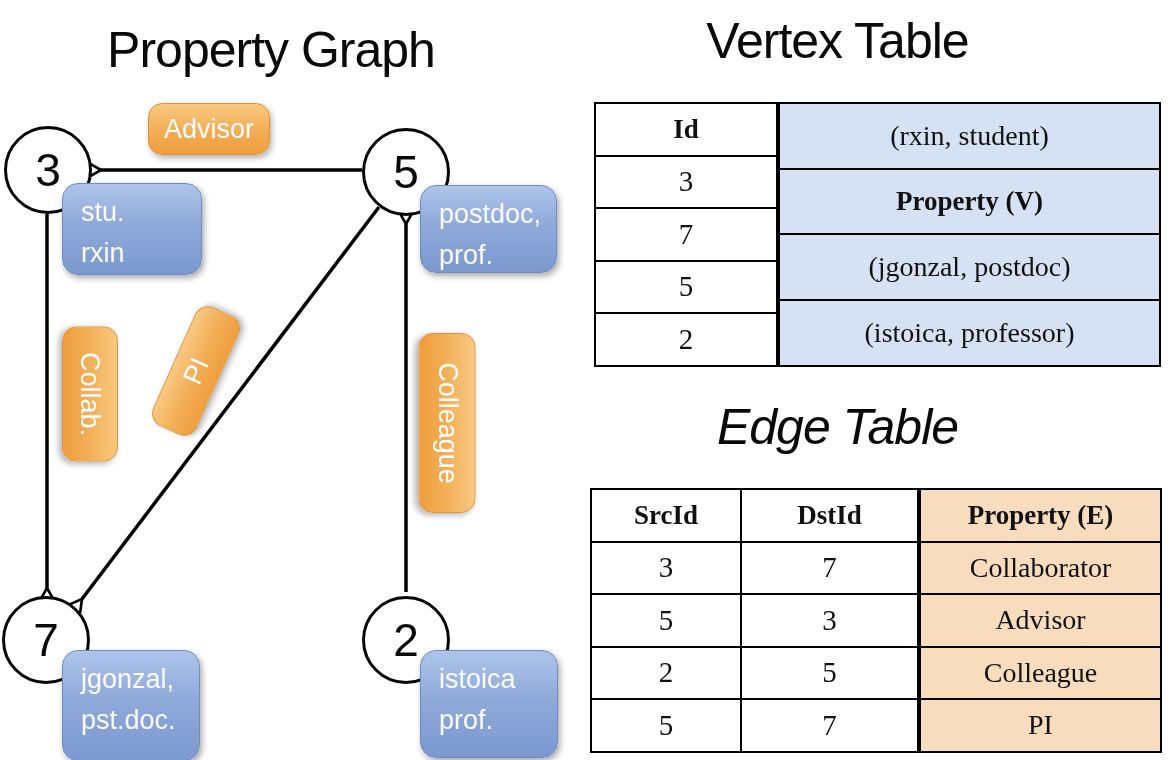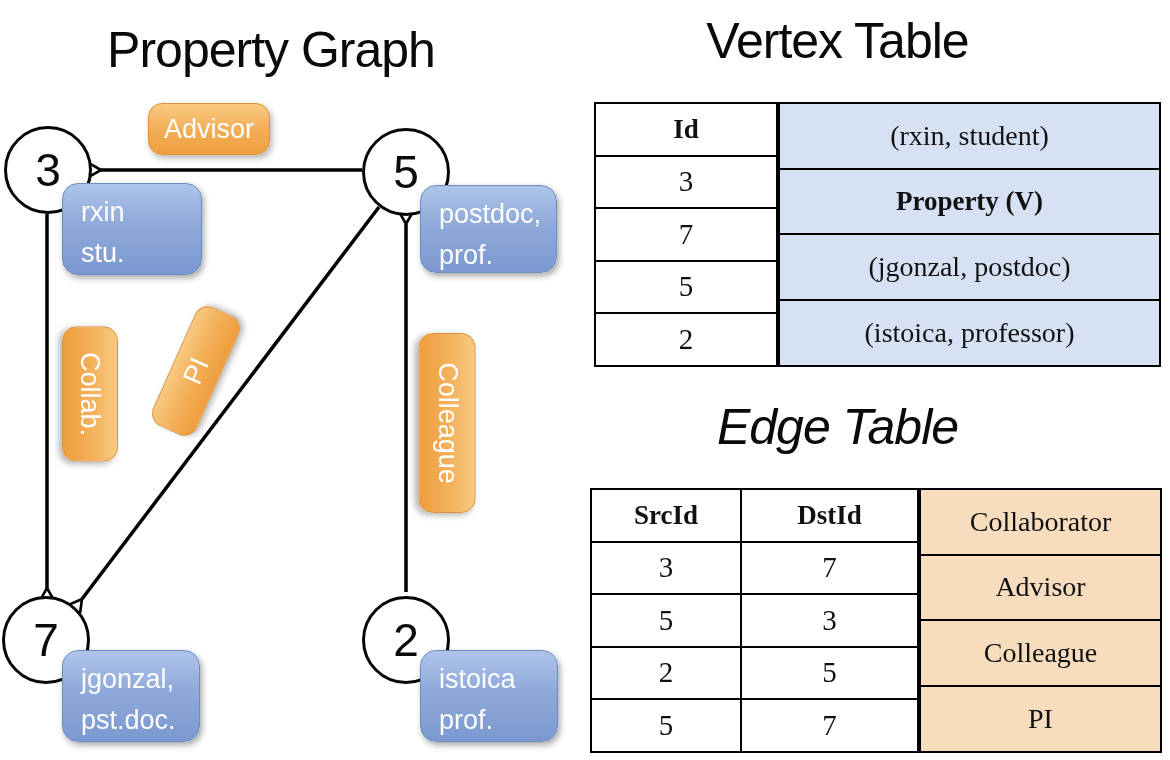--- a/index.html
+++ b/index.html
@@ -29,22 +29,22 @@
   #node-2{left:362px;top:596px;}
 
   .vbox{
     position:absolute;z-index:3;border-radius:16px;box-sizing:border-box;
     background:linear-gradient(180deg,#aec4ea 0%,#8fa9d9 45%,#7b99d0 100%);
     border:1.5px solid #6d8cc3;box-shadow:2px 3px 6px rgba(0,0,0,0.35);
     color:#fdfdfd;font-size:27px;line-height:1.5;padding:8px 0 0 18px;
   }
   #vbox-rxin{left:62px;top:183px;width:140px;height:92px;}
   #vbox-franklin{left:420px;top:185px;width:137px;height:88px;}
-  #vbox-jgonzal{left:62px;top:650px;width:138px;height:92px;}
-  #vbox-istoica{left:420px;top:650px;width:138px;height:92px;}
+  #vbox-jgonzal{left:62px;top:650px;width:138px;height:111px;}
+  #vbox-istoica{left:420px;top:650px;width:138px;height:108px;}
 
   .elabel{
     position:absolute;z-index:4;border-radius:14px;box-sizing:border-box;
     background:linear-gradient(180deg,#f8c981 0%,#f2ad55 55%,#ee9e3d 100%);
     border:1.5px solid #dd9138;box-shadow:2px 3px 6px rgba(0,0,0,0.3);
     color:#fff;font-size:27px;display:flex;align-items:center;justify-content:center;
     white-space:nowrap;
   }
   #elabel-advisor{left:209px;top:129px;width:122px;height:52px;
     transform:translate(-50%,-50%);}
@@ -102,22 +102,22 @@
       <span>5</span>
     </div>
     <div class="node" id="node-7">
       <span>7</span>
     </div>
     <div class="node" id="node-2">
       <span>2</span>
     </div>
 
     <div class="vbox" id="vbox-rxin">
+      <div>stu.</div>
       <div>rxin</div>
-      <div>stu.</div>
     </div>
     <div class="vbox" id="vbox-franklin">
       <div>postdoc,</div>
       <div>prof.</div>
     </div>
     <div class="vbox" id="vbox-jgonzal">
       <div>jgonzal,</div>
       <div>pst.doc.</div>
     </div>
     <div class="vbox" id="vbox-istoica">
@@ -201,20 +201,23 @@
         <td>5</td>
       </tr>
       <tr>
         <td>5</td>
         <td>7</td>
       </tr>
     </tbody>
       </table>
     <table id="et-prop-table" class="tan-col">
       <tbody>
+          <tr>
+            <th>Property (E)</th>
+          </tr>
       <tr>
             <td class="prop-cell">Collaborator</td>
           </tr>
       <tr>
             <td class="prop-cell">Advisor</td>
           </tr>
       <tr>
             <td class="prop-cell">Colleague</td>
           </tr>
       <tr>

